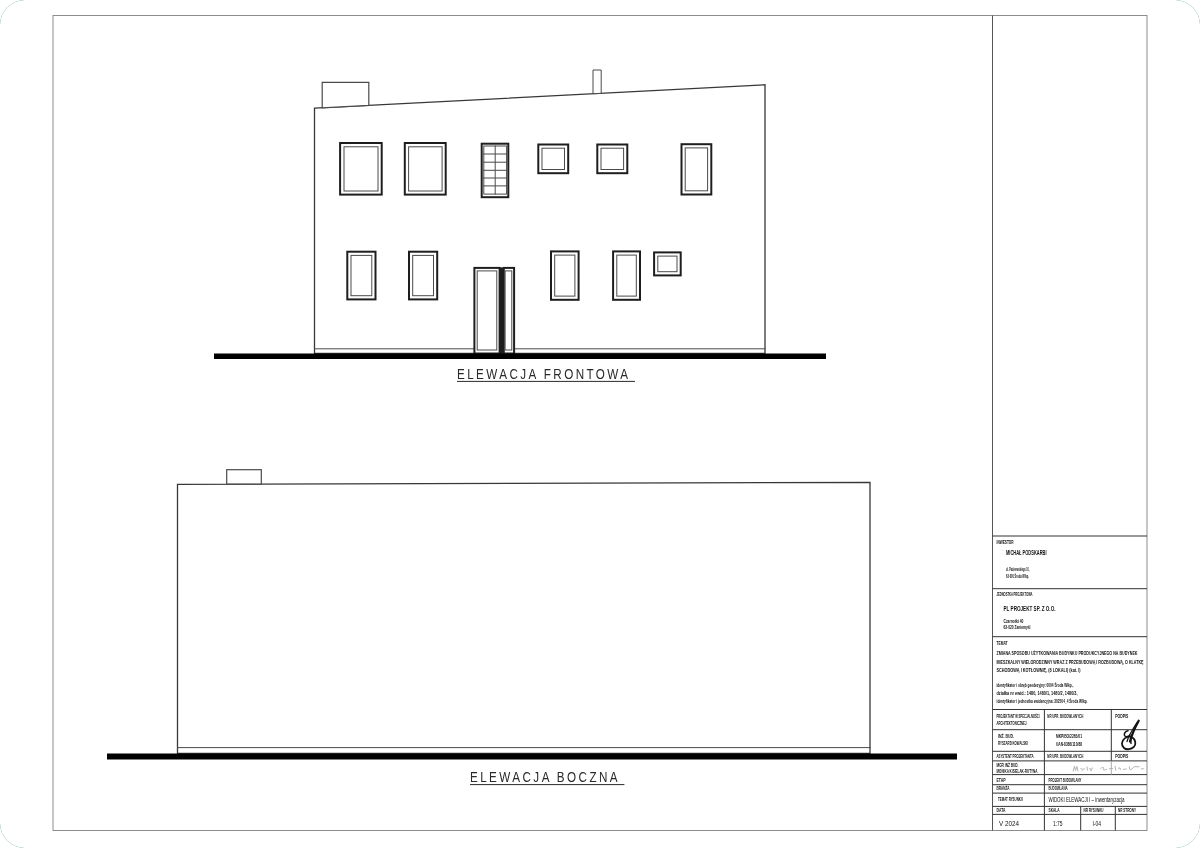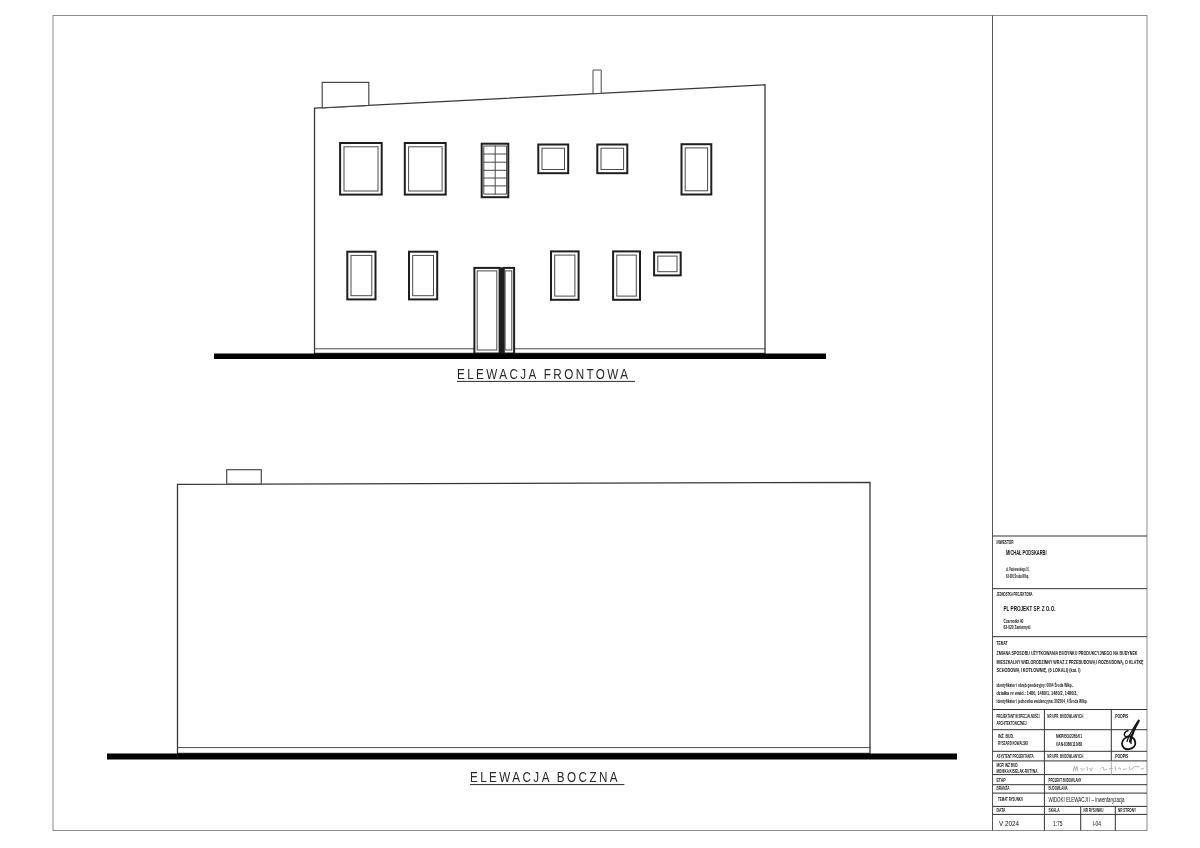--- a/index.html
+++ b/index.html
@@ -1,17 +1,17 @@
 <!DOCTYPE html>
 <html><head>
 <meta charset="utf-8">
 <style>
   html,body{margin:0;padding:0;background:#ffffff;}
   #page{position:relative;width:1200px;height:848px;background:#15803d;overflow:hidden;
-        font-family:"Liberation Sans", sans-serif;}
+        font-family:"Liberation Sans", sans-serif;border-radius:25px;}
   svg text{font-family:"Liberation Sans", sans-serif;}
 </style>
 </head>
 <body>
 <div id="page">
 <svg width="1200" height="848" viewBox="0 0 1200 848">
 
   <rect x="0" y="0" width="1200" height="848" fill="#ffffff"></rect>
 
   <rect x="53" y="15.5" width="1094" height="815" fill="none" stroke="#8d8d8d" stroke-width="1"></rect>

